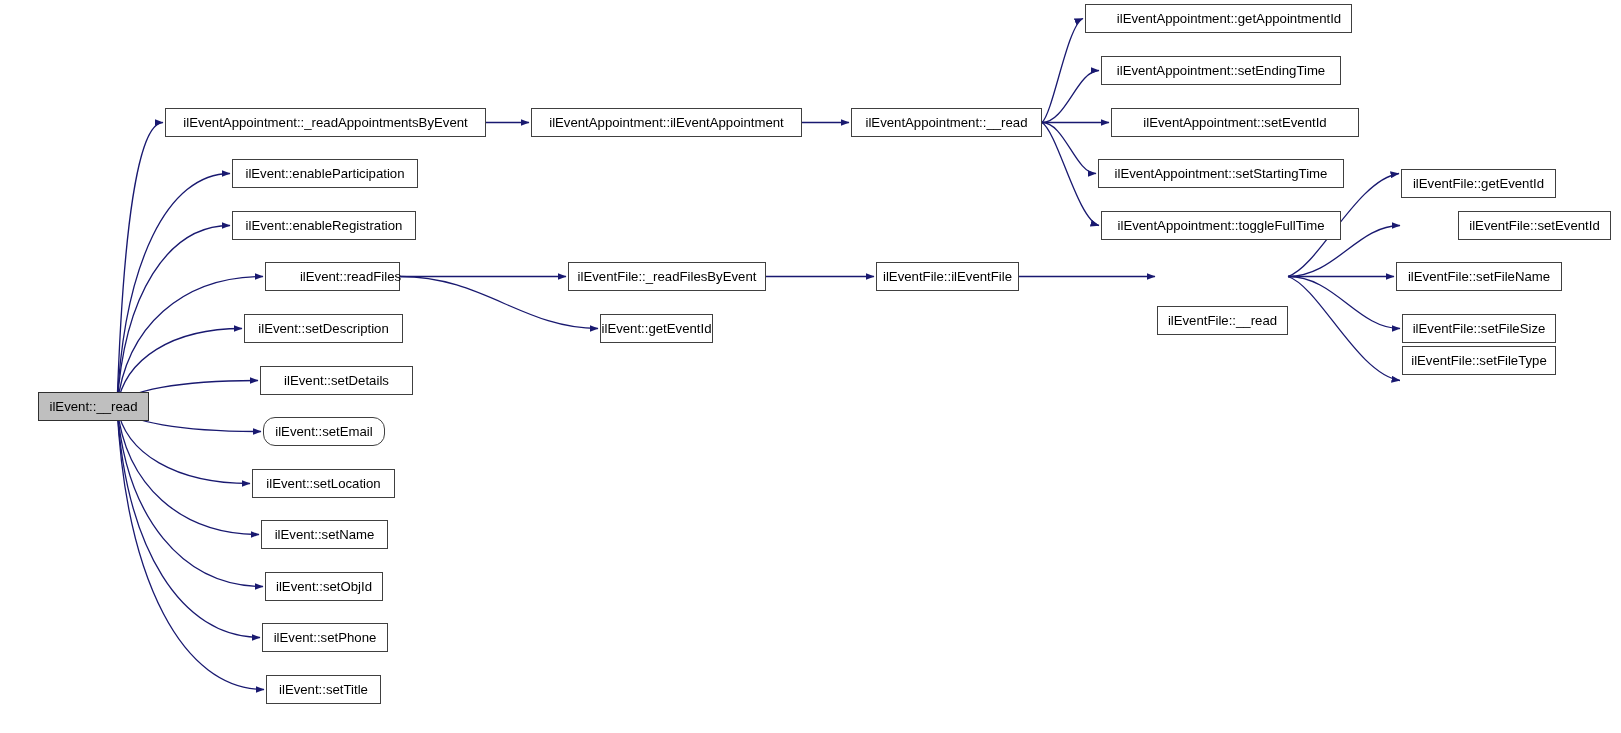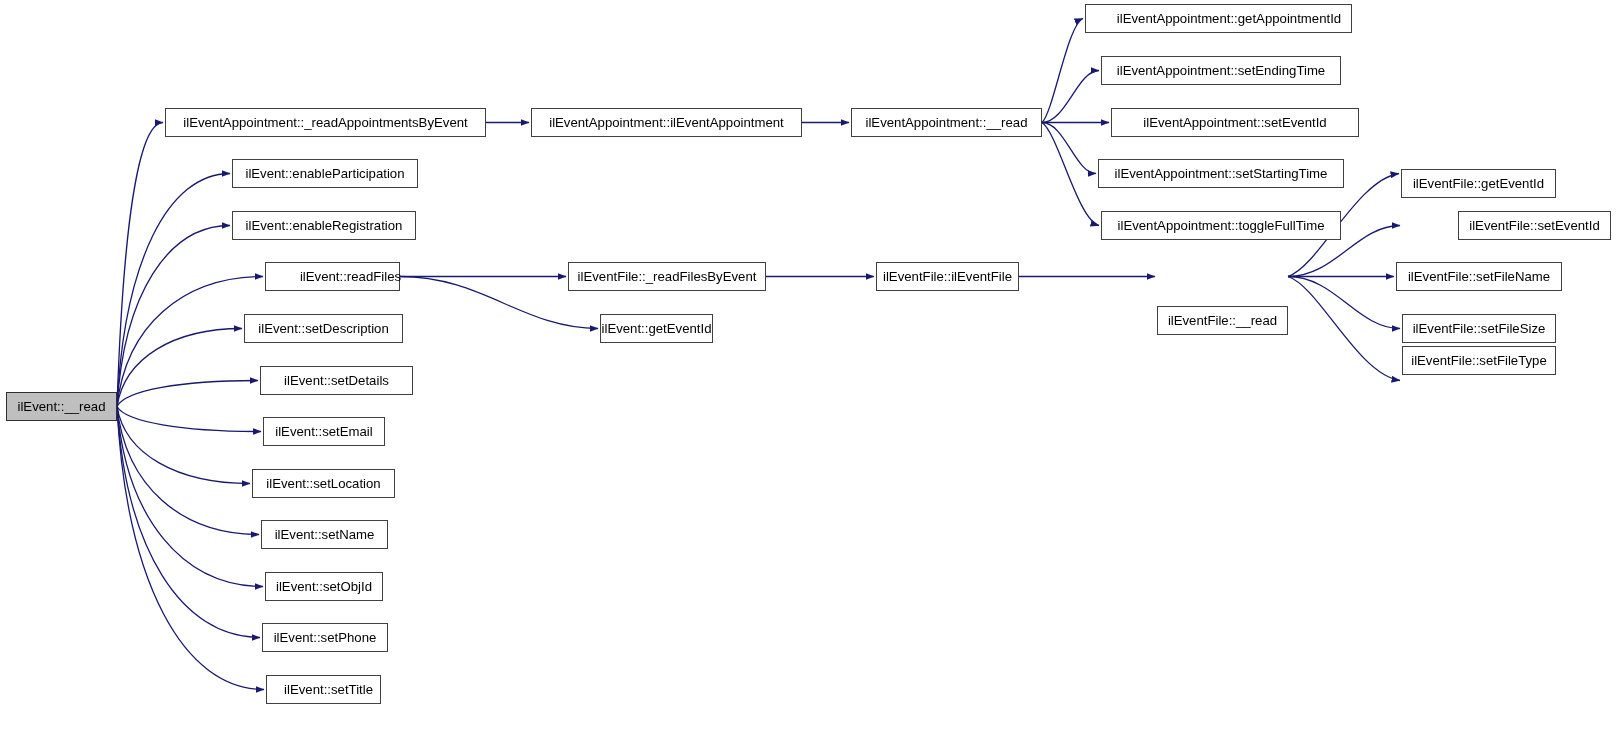--- a/index.html
+++ b/index.html
@@ -2,21 +2,21 @@
 <html><head>
 <meta charset="utf-8">
 <style>
   html,body{margin:0;padding:0;background:#ffffff;}
   body{font-family:"Liberation Sans",sans-serif;}
   #canvas{position:relative;width:1621px;height:733px;overflow:hidden;background:#fff;}
   #edges{position:absolute;left:0;top:0;width:1621px;height:733px;}
   .node{position:absolute;box-sizing:border-box;display:flex;align-items:center;
         justify-content:center;border:1px solid #404040;background:#ffffff;
         color:#000000;font-size:13.2px;line-height:1;white-space:nowrap;height:29px;}
-  .node.root{background:#bfbfbf;border-color:#303030;}
+  .node.root{background:#bfbfbf;border-color:#303030;margin-left:32px;}
   .node .lbl{display:block;padding:0 7px;}
 </style>
 </head>
 <body>
 
 <div id="canvas">
   <svg id="edges" viewBox="0 0 1621 733" xmlns="http://www.w3.org/2000/svg">
     <defs>
       <marker id="arrow" markerWidth="9" markerHeight="7" refX="8.5" refY="3.5" orient="auto" markerUnits="userSpaceOnUse">
         <path d="M0,0 L9,3.5 L0,7 z" fill="#191970"></path>
@@ -68,36 +68,36 @@
       </div>
       <div class="node" style="left: 265px; top: 262px; width: 135px; padding-left: 36px;">
         <span class="lbl">ilEvent::readFiles</span>
       </div>
       <div class="node" style="left: 244px; top: 314px; width: 159px;">
         <span class="lbl">ilEvent::setDescription</span>
       </div>
       <div class="node" style="left: 260px; top: 366px; width: 153px;">
         <span class="lbl">ilEvent::setDetails</span>
       </div>
-      <div class="node" style="left: 263px; top: 417px; width: 122px;">
+      <div class="node" style="left: 263px; top: 417px; width: 122px; border-radius: 12px;">
         <span class="lbl">ilEvent::setEmail</span>
       </div>
       <div class="node" style="left: 252px; top: 469px; width: 143px;">
         <span class="lbl">ilEvent::setLocation</span>
       </div>
       <div class="node" style="left: 261px; top: 520px; width: 127px;">
         <span class="lbl">ilEvent::setName</span>
       </div>
       <div class="node" style="left: 265px; top: 572px; width: 118px;">
         <span class="lbl">ilEvent::setObjId</span>
       </div>
       <div class="node" style="left: 262px; top: 623px; width: 126px;">
         <span class="lbl">ilEvent::setPhone</span>
       </div>
-      <div class="node" style="left: 266px; top: 675px; width: 115px; justify-content: flex-end;">
+      <div class="node" style="left: 266px; top: 675px; width: 115px;">
         <span class="lbl">ilEvent::setTitle</span>
       </div>
       <div class="node" style="left: 531px; top: 108px; width: 271px;">
         <span class="lbl">ilEventAppointment::ilEventAppointment</span>
       </div>
       <div class="node" style="left: 568px; top: 262px; width: 198px;">
         <span class="lbl">ilEventFile::_readFilesByEvent</span>
       </div>
       <div class="node" style="left: 600px; top: 314px; width: 113px;">
         <span class="lbl">ilEvent::getEventId</span>

